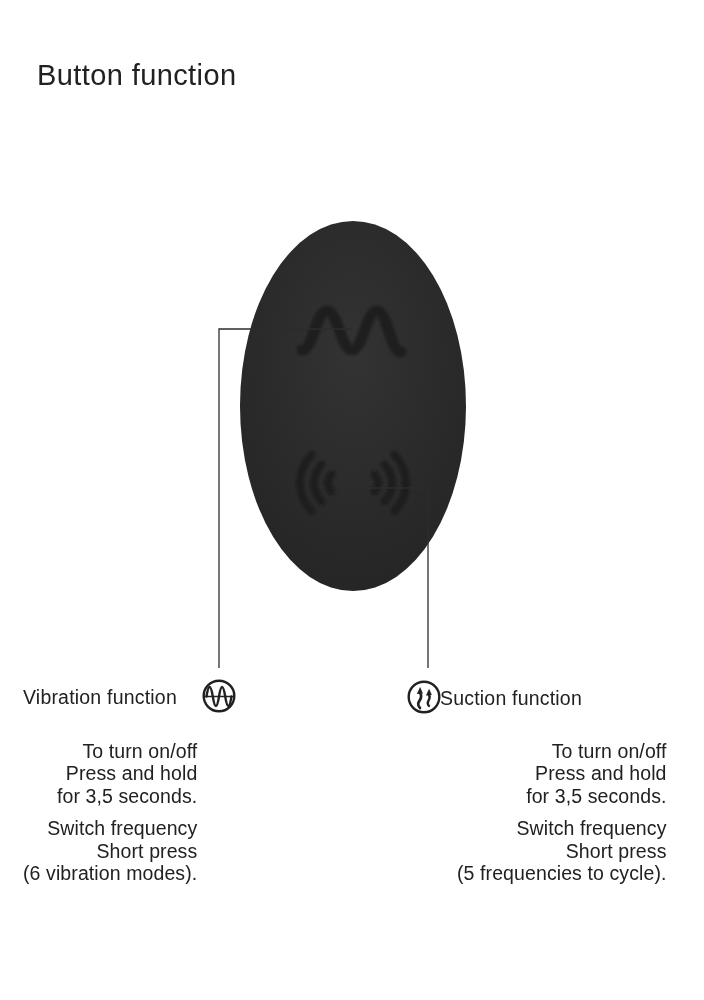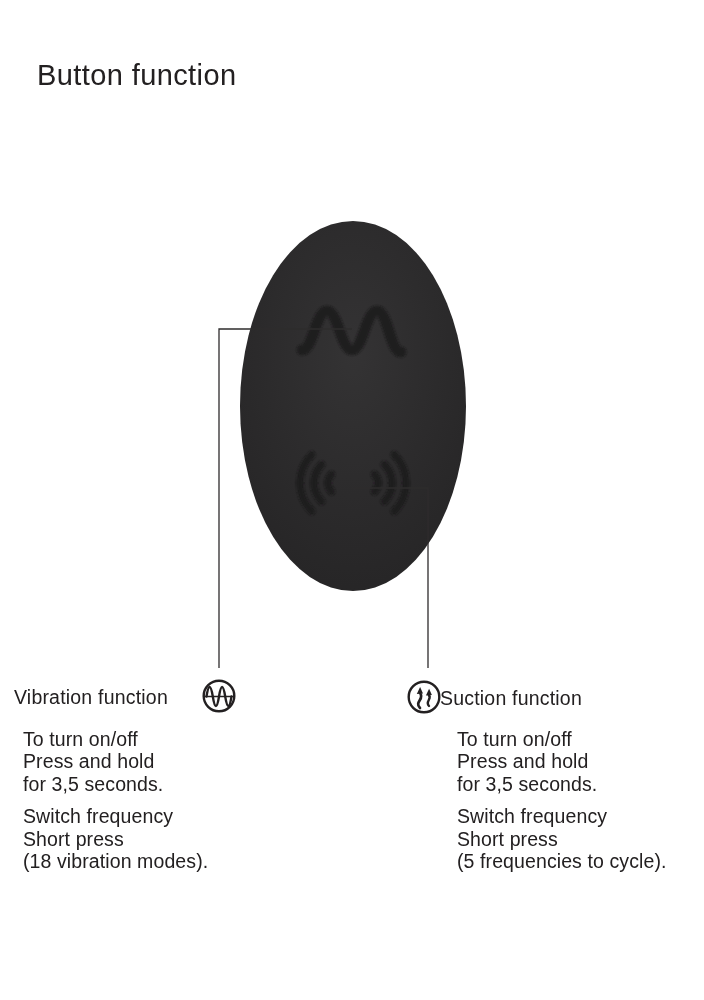--- a/index.html
+++ b/index.html
@@ -41,32 +41,32 @@
   .badge svg { display: block; }
   .badge-vibration { left: 202px; top: 679px; }
   .badge-suction  { left: 407px; top: 680px; }
   .callout-label {
     position: absolute;
     font-size: 19.5px;
     letter-spacing: 0.2px;
     white-space: nowrap;
     color: #232021;
   }
-  .label-vibration { left: 14px;  top: 686px; }
+  .label-vibration { left: 23px;  top: 686px; }
   .label-suction   { left: 440px; top: 687px; }
   .callout-body {
     position: absolute;
     font-size: 19.5px;
     line-height: 22.4px;
     letter-spacing: 0.1px;
     color: #232021;
   }
   .body-vibration { left: 23px;  top: 724px; }
   .body-suction   { left: 457px; top: 724px; }
-  .callout-body .para { margin: 4px 0 0 0; }
+  .callout-body .para { margin: 16px 0 0 0; text-align: right; }
   .callout-body .para + .para { margin-top: 10px; }
   .callout-body .line { white-space: nowrap; }
 </style>
 </head>
 <body>
 
 <div class="stage">
 
   <div class="page-title">Button function</div>
 
@@ -121,21 +121,21 @@
 
   <div class="callout-body body-vibration">
     <div class="para">
       <div class="line">To turn on/off</div>
       <div class="line">Press and hold</div>
       <div class="line">for 3,5 seconds.</div>
     </div>
     <div class="para">
       <div class="line">Switch frequency</div>
       <div class="line">Short press</div>
-      <div class="line">(18 vibration modes).</div>
+      <div class="line">(6 vibration modes).</div>
     </div>
   </div>
 
   <span class="badge badge-suction">
     <svg viewBox="-17 -17 34 34" width="34" height="34">
       <g stroke="#232021" fill="none" stroke-linecap="round">
         <circle r="15.3" stroke-width="2.4"></circle>
         <path stroke-width="2.7" d="M -4 11 C -10 5 , 1 2 , -4 -4"></path>
         <path stroke-width="2.4" d="M 5 9 C 0.5 4.5 , 9 1.5 , 4.5 -2.5"></path>
       </g>

